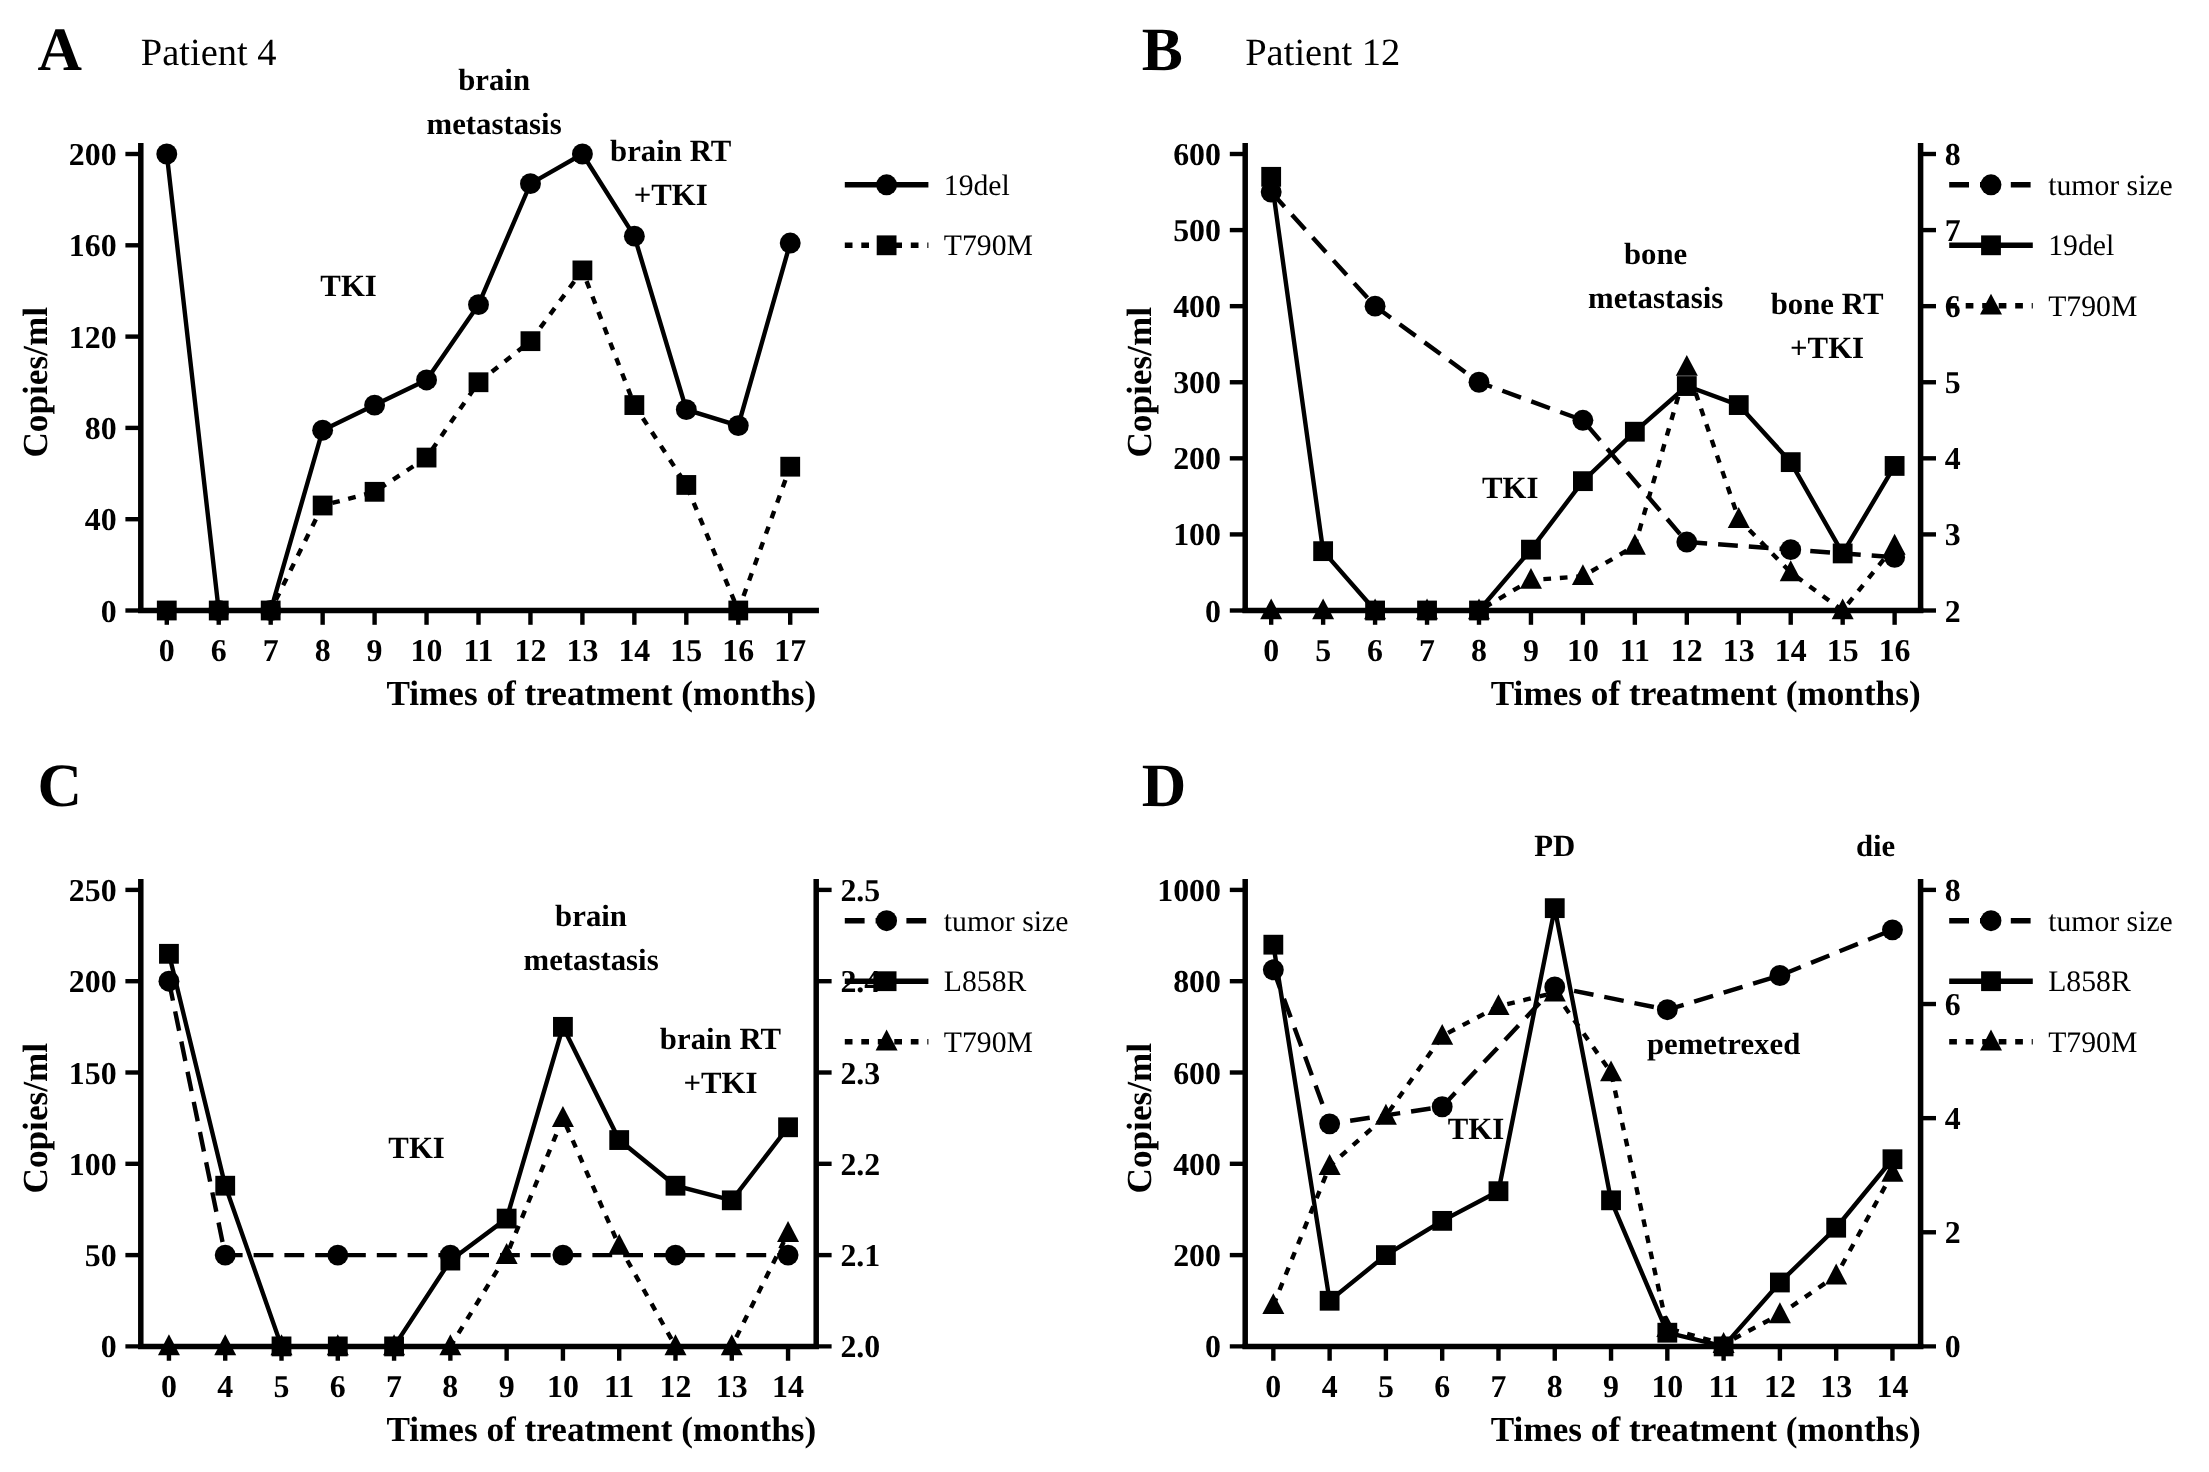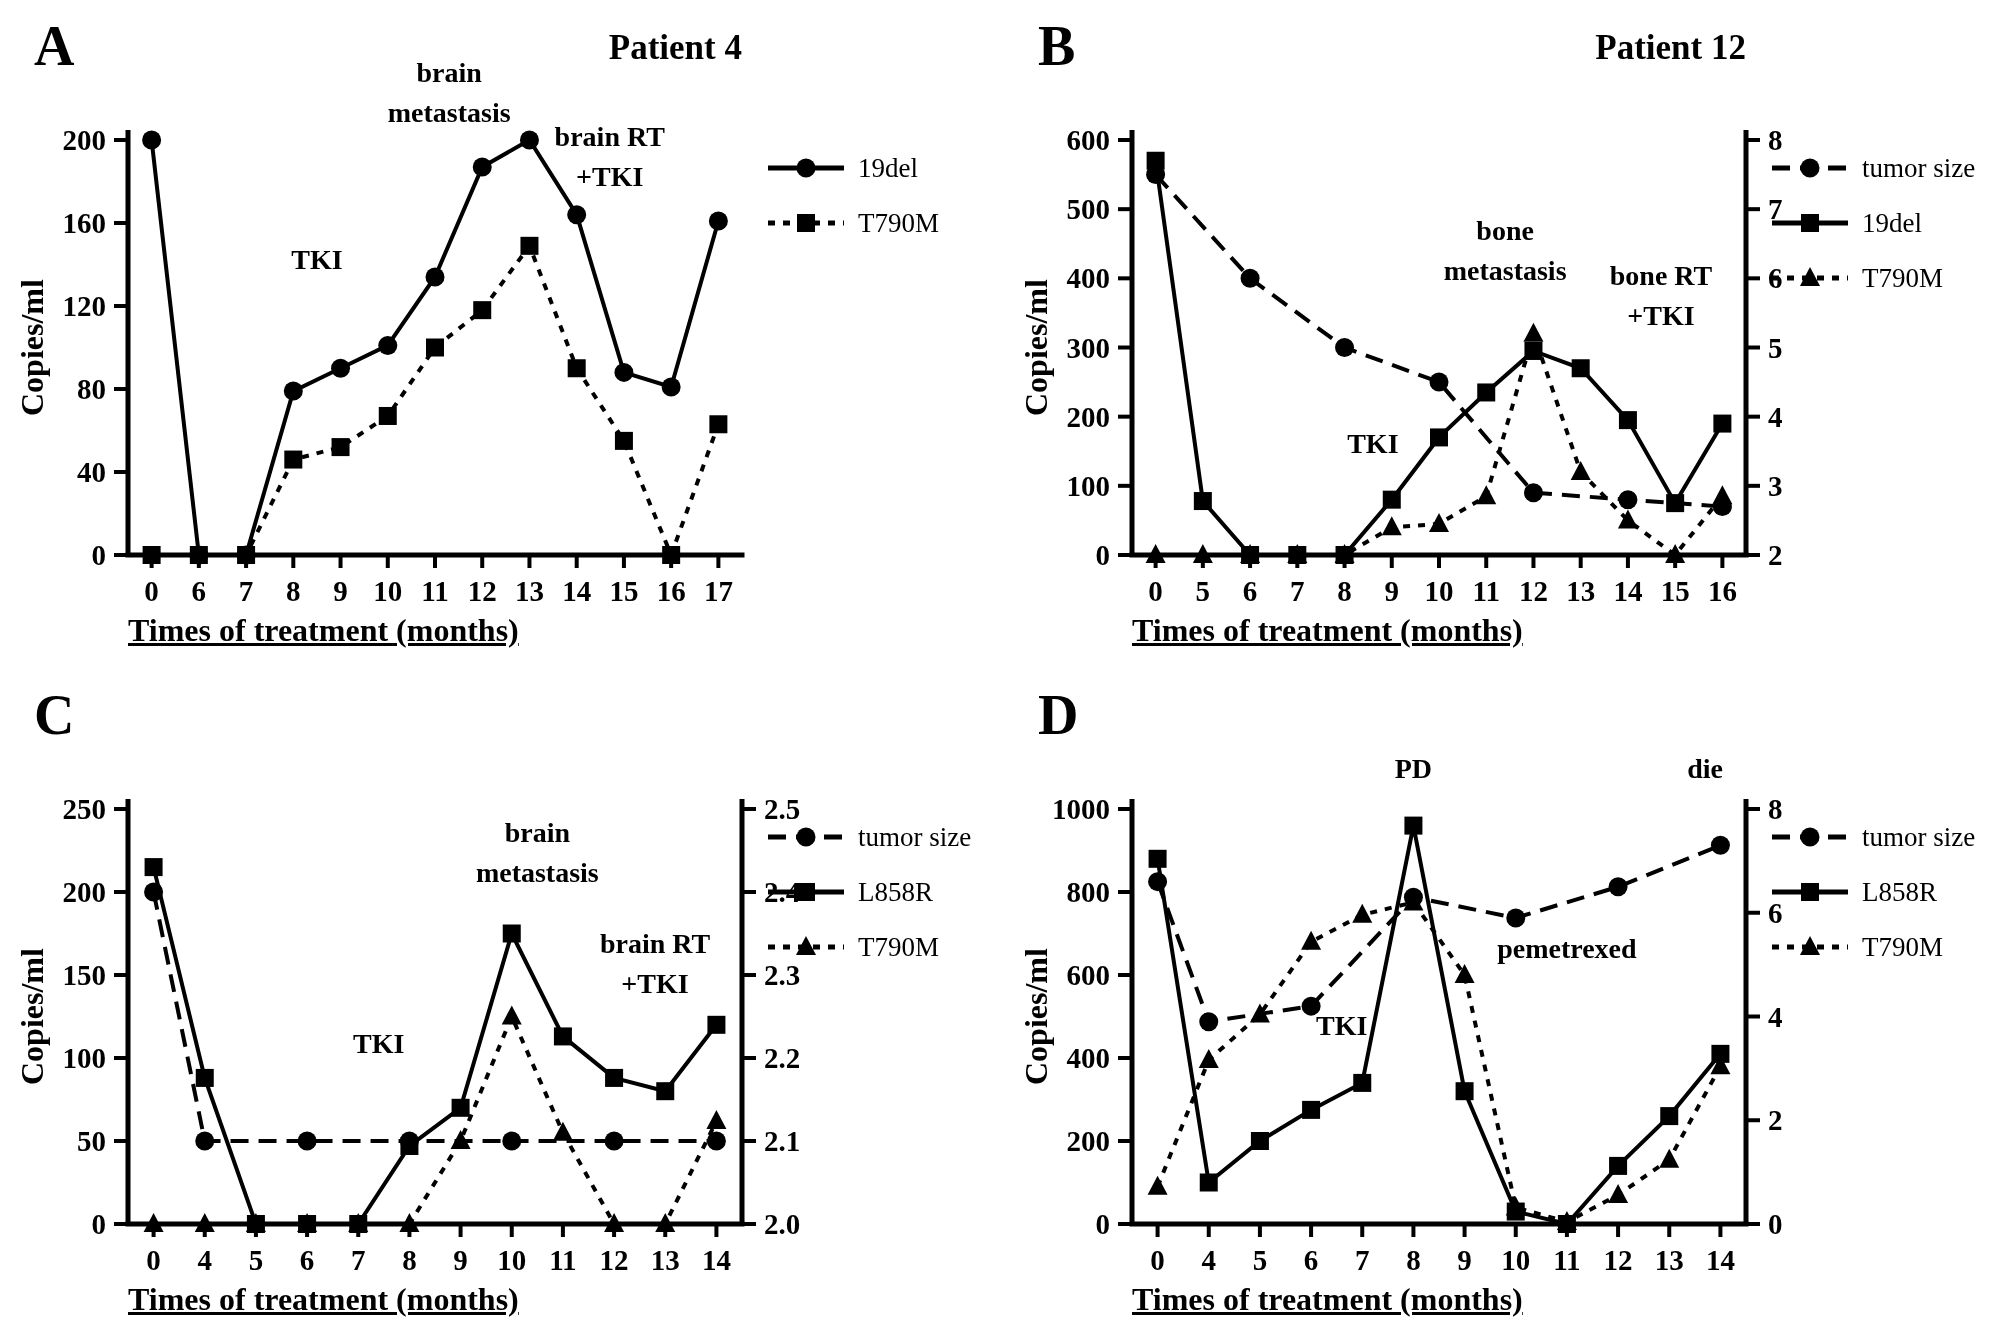--- a/index.html
+++ b/index.html
@@ -1,28 +1,28 @@
 <!DOCTYPE html>
 <html><head>
 <meta charset="utf-8">
 <style>
   html,body{margin:0;padding:0;background:#ffffff;}
   .fig{position:relative;width:2008px;height:1338px;background:#fff;
        display:grid;grid-template-columns:1004px 1004px;grid-template-rows:669px 669px;
        font-family:"Liberation Serif",serif;color:#000;}
   .panel{position:relative;width:1004px;height:669px;}
   .letter{position:absolute;top:18px;left:34px;font-size:56px;font-weight:bold;line-height:1;}
-  .title{position:absolute;top:28px;left:128px;width:614px;text-align:right;
-         font-size:35px;font-weight:bold;}
+  .title{position:absolute;top:28px;left:128px;width:614px;text-align:left;
+         font-size:35px;font-weight:normal;}
   .ylab{position:absolute;left:8px;top:140px;height:415px;width:48px;
         display:flex;align-items:center;justify-content:center;
         writing-mode:vertical-rl;transform:rotate(180deg);
         font-size:32px;font-weight:bold;}
-  .xlab{position:absolute;left:128px;top:612px;width:614px;text-align:left;
-        font-size:32px;font-weight:bold;text-decoration:underline;}
+  .xlab{position:absolute;left:128px;top:612px;width:614px;text-align:right;
+        font-size:32px;font-weight:bold;}
   svg.plot{position:absolute;left:0;top:0;overflow:visible;}
   svg text{fill:#000;}
   .tick{font-family:"Liberation Serif",serif;font-size:29px;font-weight:bold;}
   .ann{font-family:"Liberation Serif",serif;font-size:28px;font-weight:bold;}
   .leg{font-family:"Liberation Serif",serif;font-size:27px;}
 </style>
 </head>
 <body>
 
 <div class="fig">

